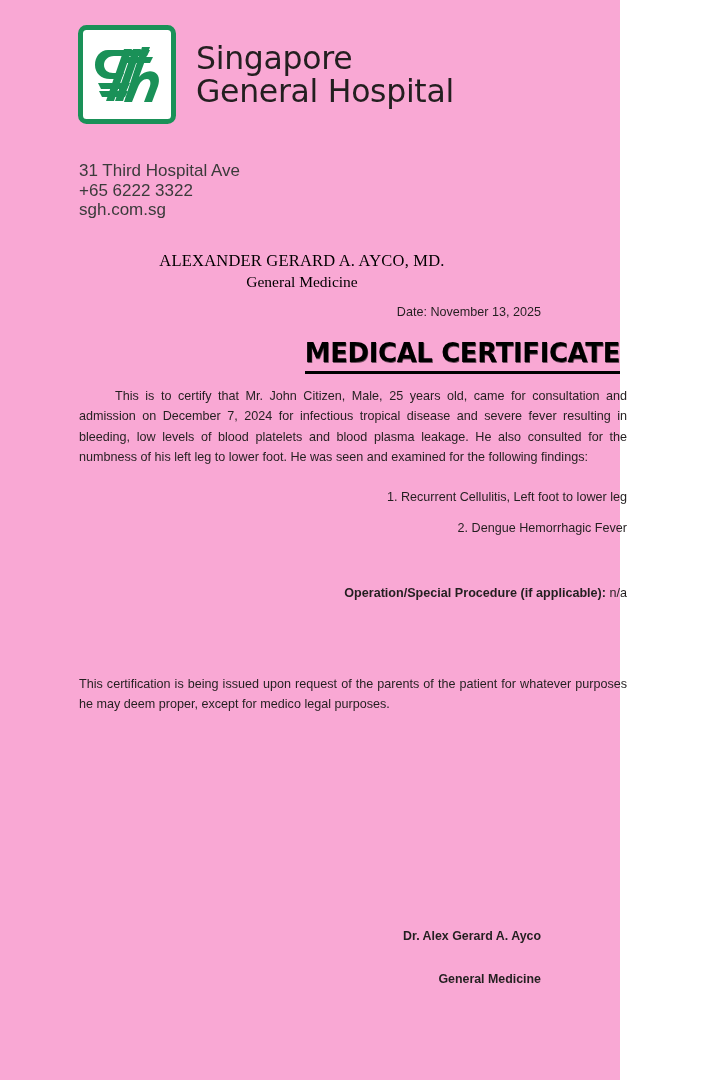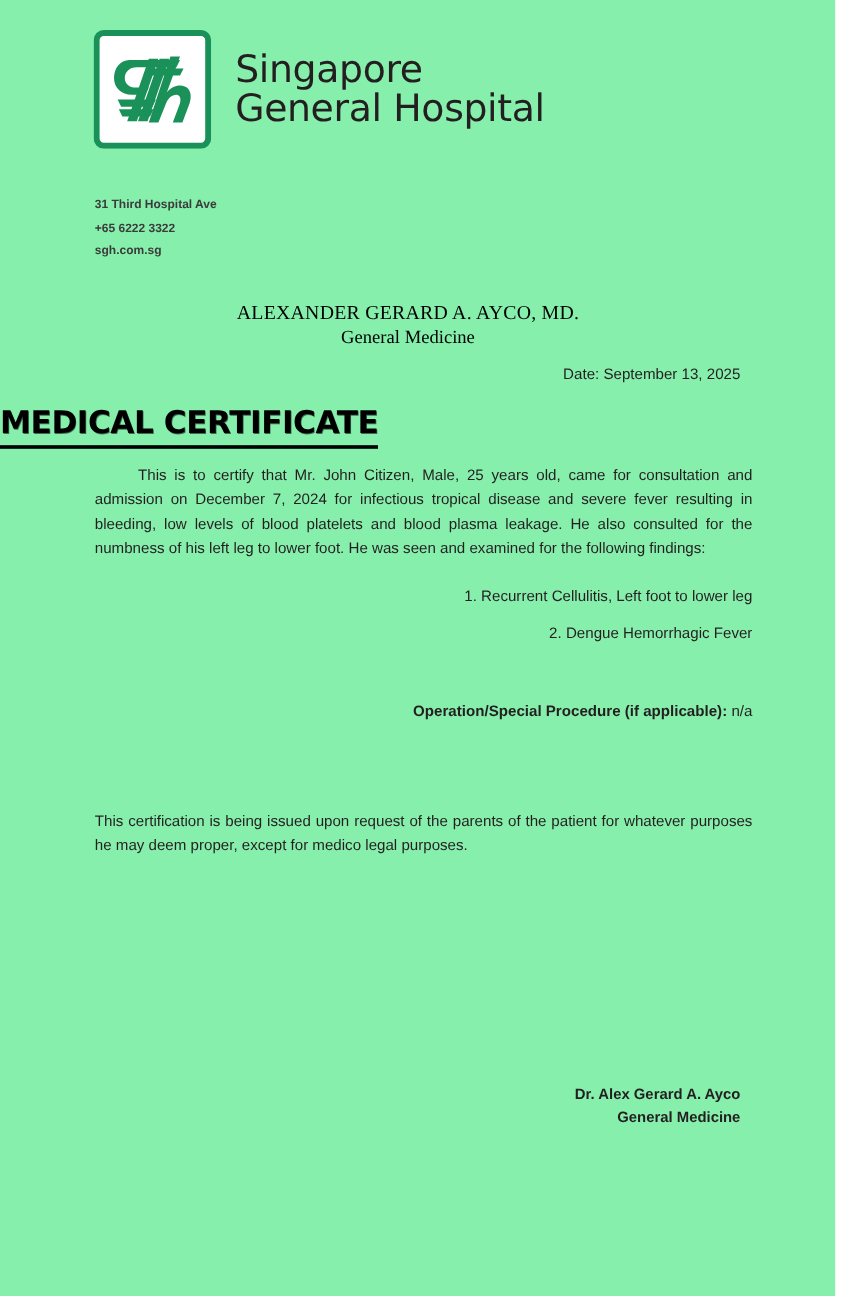--- a/index.html
+++ b/index.html
@@ -10,23 +10,23 @@
   body {
     width: 706px;
     height: 1080px;
     font-family: "Liberation Sans", sans-serif;
     color: #231f20;
     position: relative;
     overflow: hidden;
   }
 
   .page {
-    width: 696px;
+    width: 620px;
     height: 1080px;
-    background: #86efac;
+    background: #f9a8d4;
     position: relative;
     box-sizing: border-box;
   }
 
   
   .letterhead {
     position: absolute;
     left: 78px;
     top: 25px;
     display: flex;
@@ -50,24 +50,23 @@
     letter-spacing: -0.3px;
     color: #231f20;
     white-space: nowrap;
   }
 
   
   .address {
     position: absolute;
     left: 79px;
     top: 161px;
-    font-size: 10px;
+    font-size: 17px;
     line-height: 19.5px;
     color: #3b3b3b;
-    font-weight: bold;
   }
   .address div { white-space: nowrap; }
 
   
   .doctor-header {
     position: absolute;
     left: 0;
     right: 16px;
     top: 250px;
     text-align: center;
@@ -93,21 +92,21 @@
     color: #231f20;
     white-space: nowrap;
   }
 
   
   .doc-title-wrap {
     position: absolute;
     left: 0;
     right: 0;
     top: 338px;
-    text-align: left;
+    text-align: right;
   }
   .doc-title {
     display: inline-block;
     font-family: "DejaVu Sans", sans-serif;
     font-size: 26px;
     font-weight: bold;
     letter-spacing: -0.4px;
     color: #000000;
     padding-bottom: 3px;
     border-bottom: 3.5px solid #000000;
@@ -144,21 +143,21 @@
   .signature {
     position: absolute;
     right: 79px;
     top: 903px;
     text-align: right;
     font-size: 12.4px;
     font-weight: bold;
     line-height: 19px;
     color: #231f20;
   }
-  .signature div { white-space: nowrap; }
+  .signature div { white-space: nowrap; margin-top: 24px; }
 </style>
 </head>
 <body>
 
 <div class="page">
 
   <div class="letterhead">
     <div class="logo-mark">
       <svg viewBox="0 0 98 99" width="98" height="99" aria-hidden="true">
         <rect x="2.5" y="2.5" width="93" height="94" rx="6" ry="6" fill="#ffffff" stroke="#1a9158" stroke-width="5"></rect>
@@ -186,21 +185,21 @@
     <div>31 Third Hospital Ave</div>
     <div>+65 6222 3322</div>
     <div>sgh.com.sg</div>
   </div>
 
   <div class="doctor-header">
     <div class="dh-name">ALEXANDER GERARD A. AYCO, MD.</div>
     <div class="dh-spec">General Medicine</div>
   </div>
 
-  <div class="doc-date">Date: September 13, 2025</div>
+  <div class="doc-date">Date: November 13, 2025</div>
 
   <div class="doc-title-wrap">
     <span class="doc-title">MEDICAL CERTIFICATE</span>
   </div>
 
   <div class="body-area">
 
     <p class="para indent">This is to certify that Mr. John Citizen, Male, 25 years old, came for consultation and admission on December 7, 2024 for infectious tropical disease and severe fever resulting in bleeding, low levels of blood platelets and blood plasma leakage. He also consulted for the numbness of his left leg to lower foot.  He was seen and examined for the following findings:</p>
 
     <div class="gap-md"></div>

